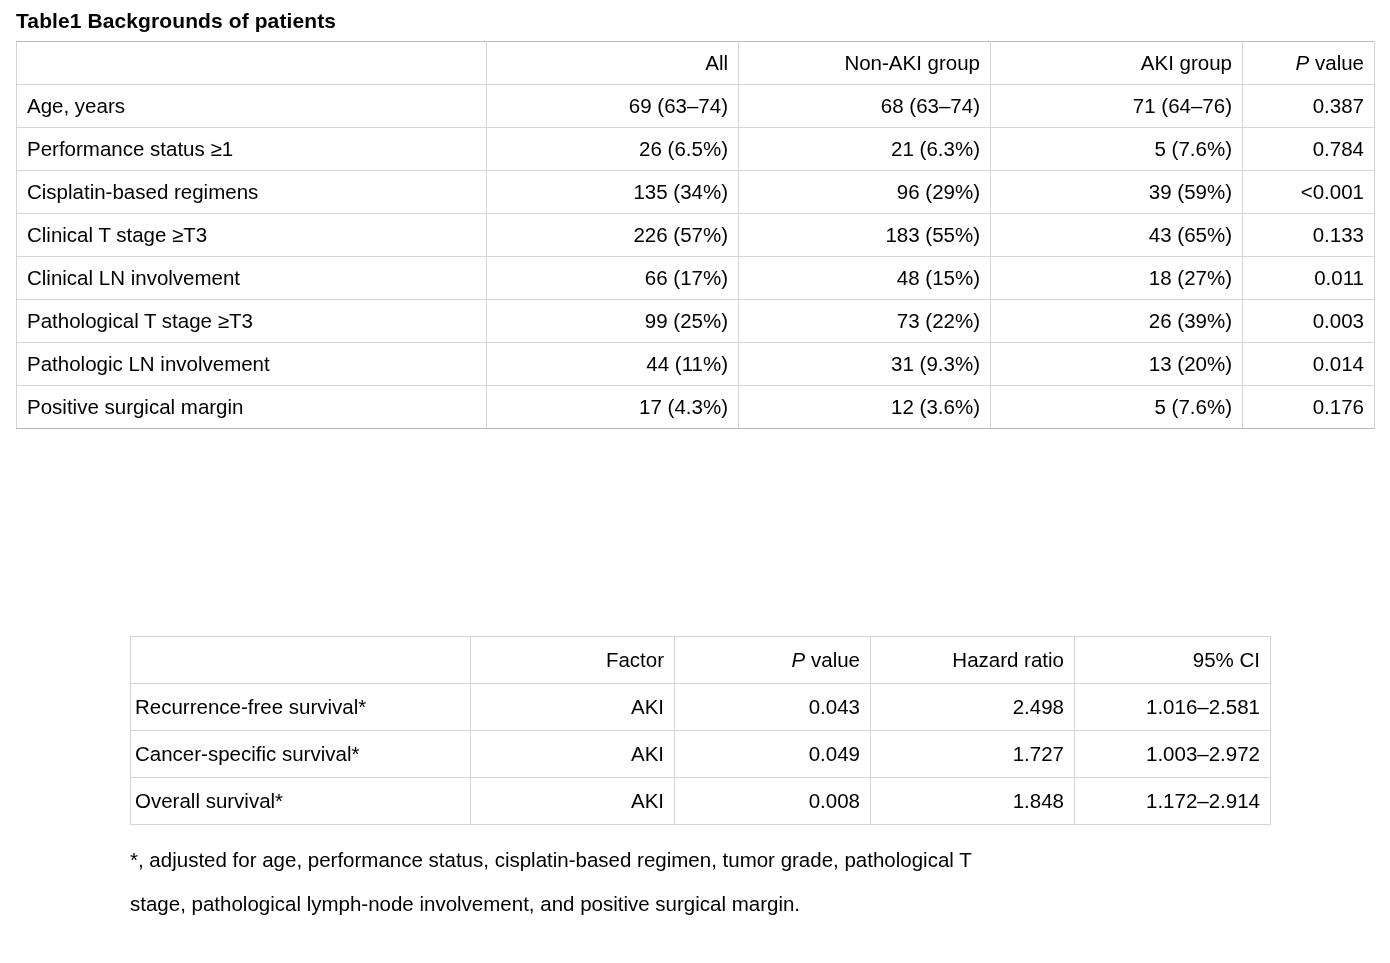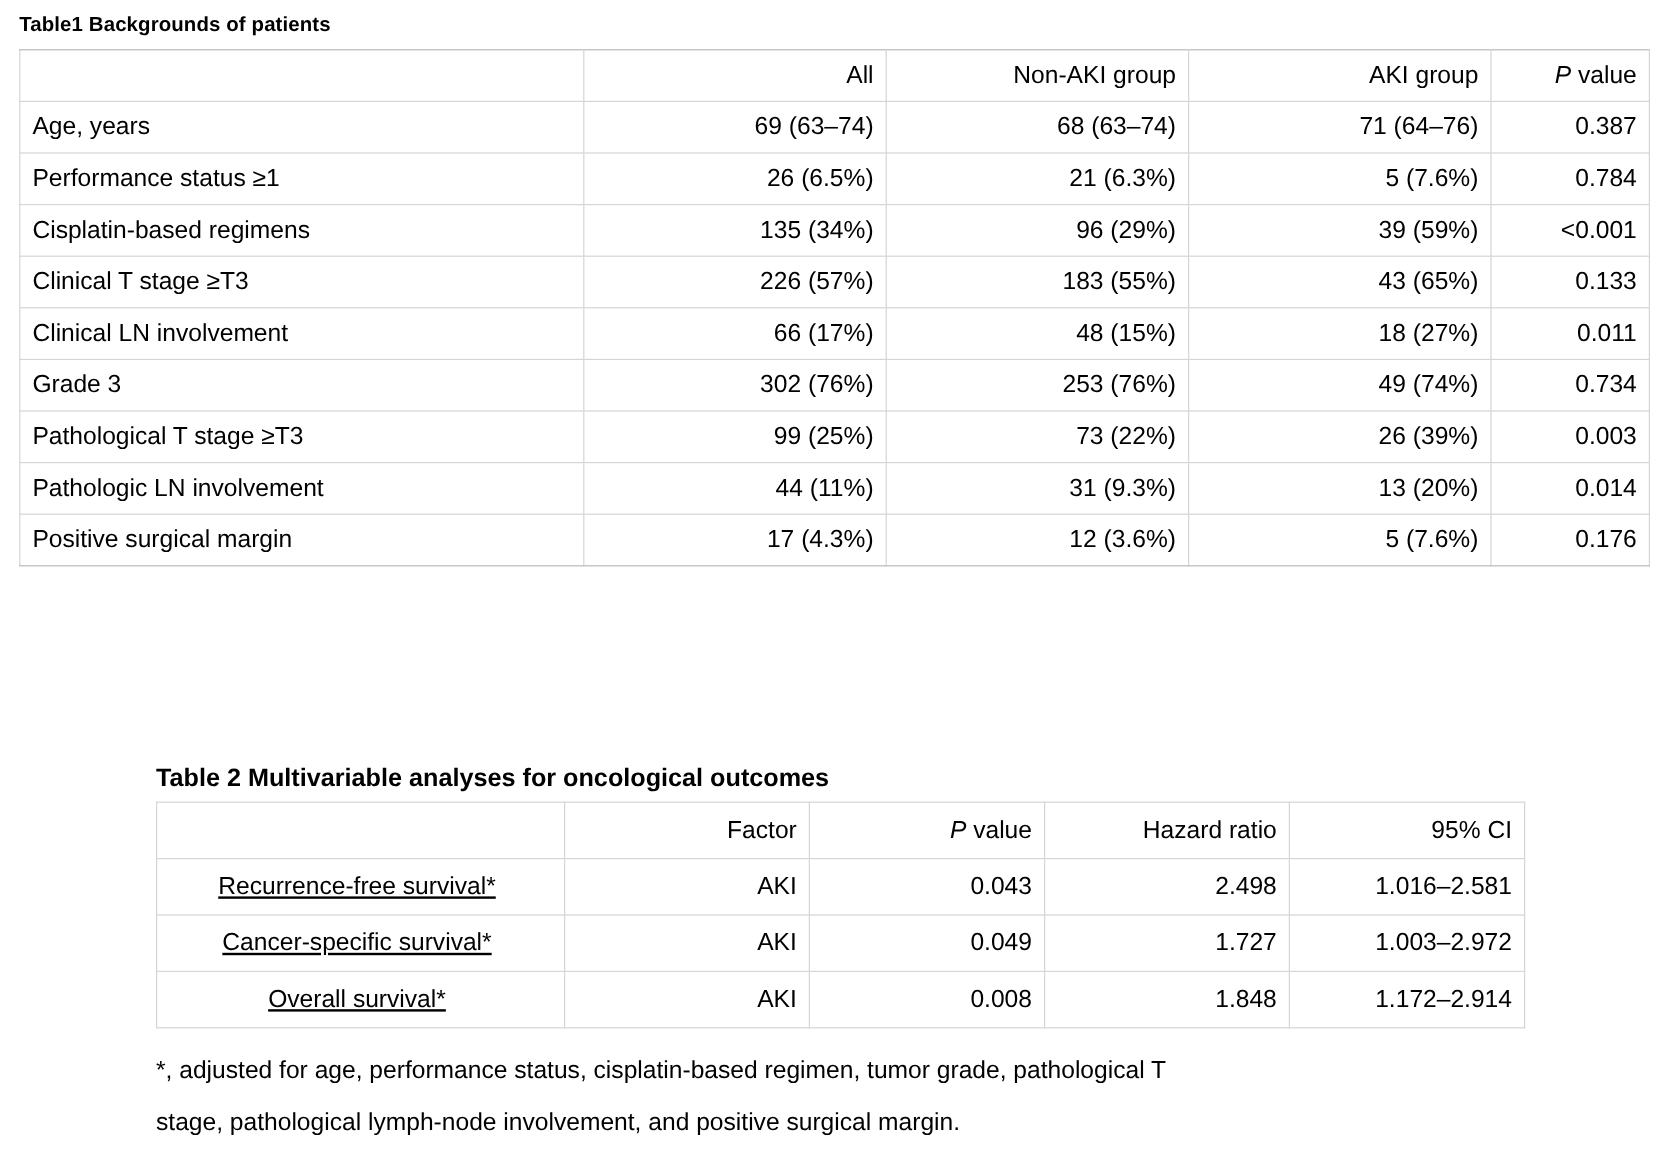--- a/index.html
+++ b/index.html
@@ -23,21 +23,21 @@
   }
 
   
   .t1-block {
     position: absolute;
     left: 16px;
     top: 8px;
     width: 1358px;
   }
   .caption {
-    font-size: 17px;
+    font-size: 21px;
     font-weight: bold;
     line-height: 26px;
     margin: 0 0 7px 0;
     letter-spacing: 0.1px;
   }
   table {
     border-collapse: collapse;
     table-layout: fixed;
   }
   .t1 {
@@ -92,23 +92,22 @@
   .t2 td {
     border: 1px solid #d5d5d5;
     font-size: 20.5px;
     line-height: 24px;
     padding: 11px 10px;
     text-align: right;
     vertical-align: middle;
     white-space: nowrap;
   }
   .t2 .rowlabel {
-    text-align: center;
+    text-align: left;
     padding-left: 4px;
-    text-decoration: underline;
   }
   .t2 col.d0 { width: 340px; }
   .t2 col.d1 { width: 204px; }
   .t2 col.d2 { width: 196px; }
   .t2 col.d3 { width: 204px; }
   .t2 col.d4 { width: 196px; }
 
   .footnote {
     margin-top: 13px;
     font-size: 20.5px;
@@ -174,27 +173,20 @@
           <td>0.133</td>
         </tr>
         <tr>
           <td class="rowlabel">Clinical LN involvement</td>
           <td>66 (17%)</td>
           <td>48 (15%)</td>
           <td>18 (27%)</td>
           <td>0.011</td>
         </tr>
         <tr>
-          <td class="rowlabel">Grade 3</td>
-          <td>302 (76%)</td>
-          <td>253 (76%)</td>
-          <td>49 (74%)</td>
-          <td>0.734</td>
-        </tr>
-        <tr>
           <td class="rowlabel">Pathological T stage ≥T3</td>
           <td>99 (25%)</td>
           <td>73 (22%)</td>
           <td>26 (39%)</td>
           <td>0.003</td>
         </tr>
         <tr>
           <td class="rowlabel">Pathologic LN involvement</td>
           <td>44 (11%)</td>
           <td>31 (9.3%)</td>
@@ -206,21 +198,20 @@
           <td>17 (4.3%)</td>
           <td>12 (3.6%)</td>
           <td>5 (7.6%)</td>
           <td>0.176</td>
         </tr>
       </tbody>
     </table>
   </div>
 
   <div class="t2-block">
-    <div class="t2-caption">Table 2 Multivariable analyses for oncological outcomes</div>
 
     <table class="t2">
       <colgroup>
         <col class="d0">
           <col class="d1">
           <col class="d2">
           <col class="d3">
           <col class="d4">
       </colgroup>
       <thead>

